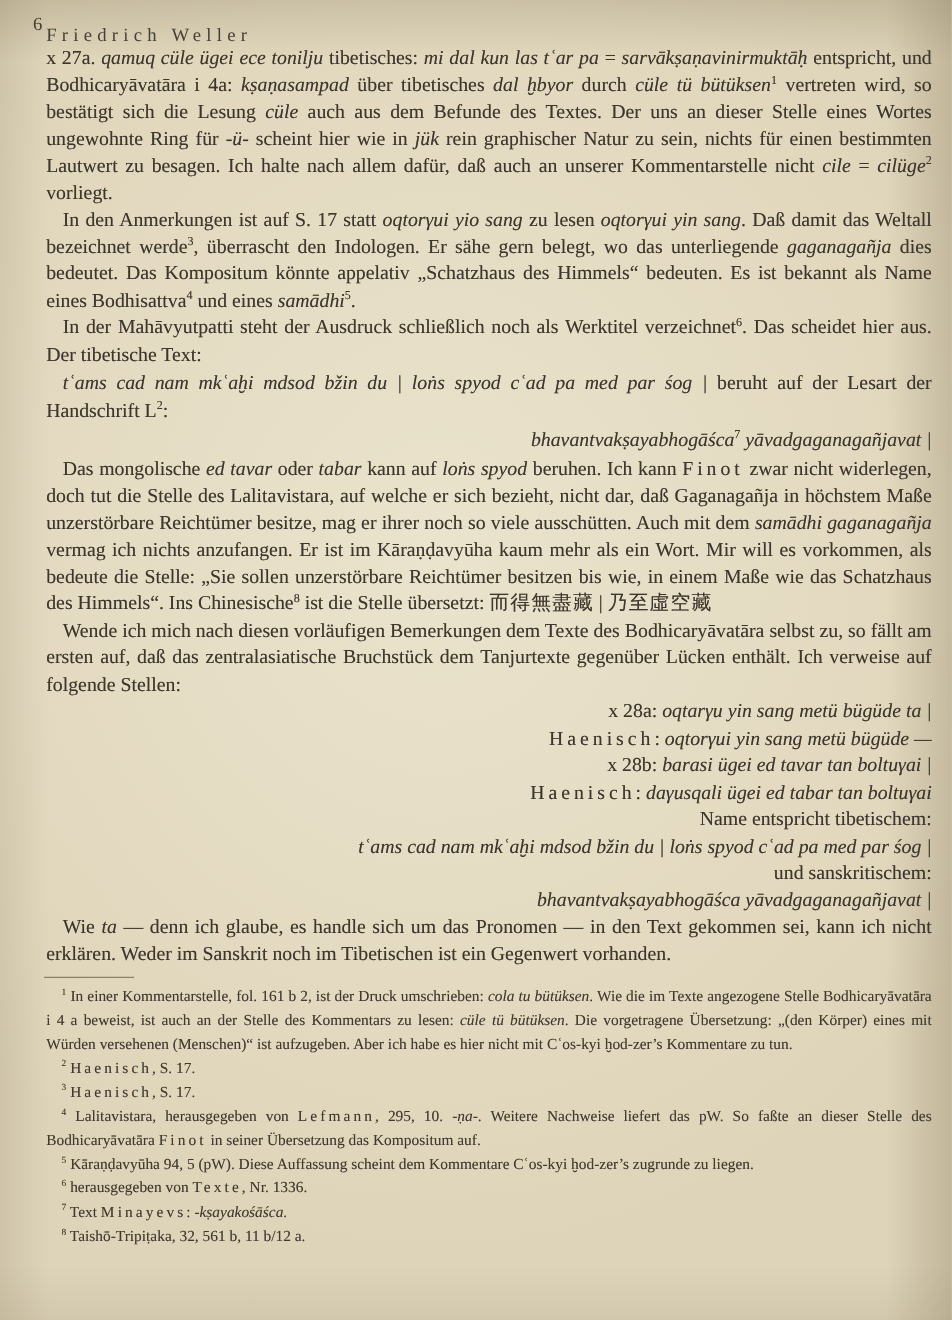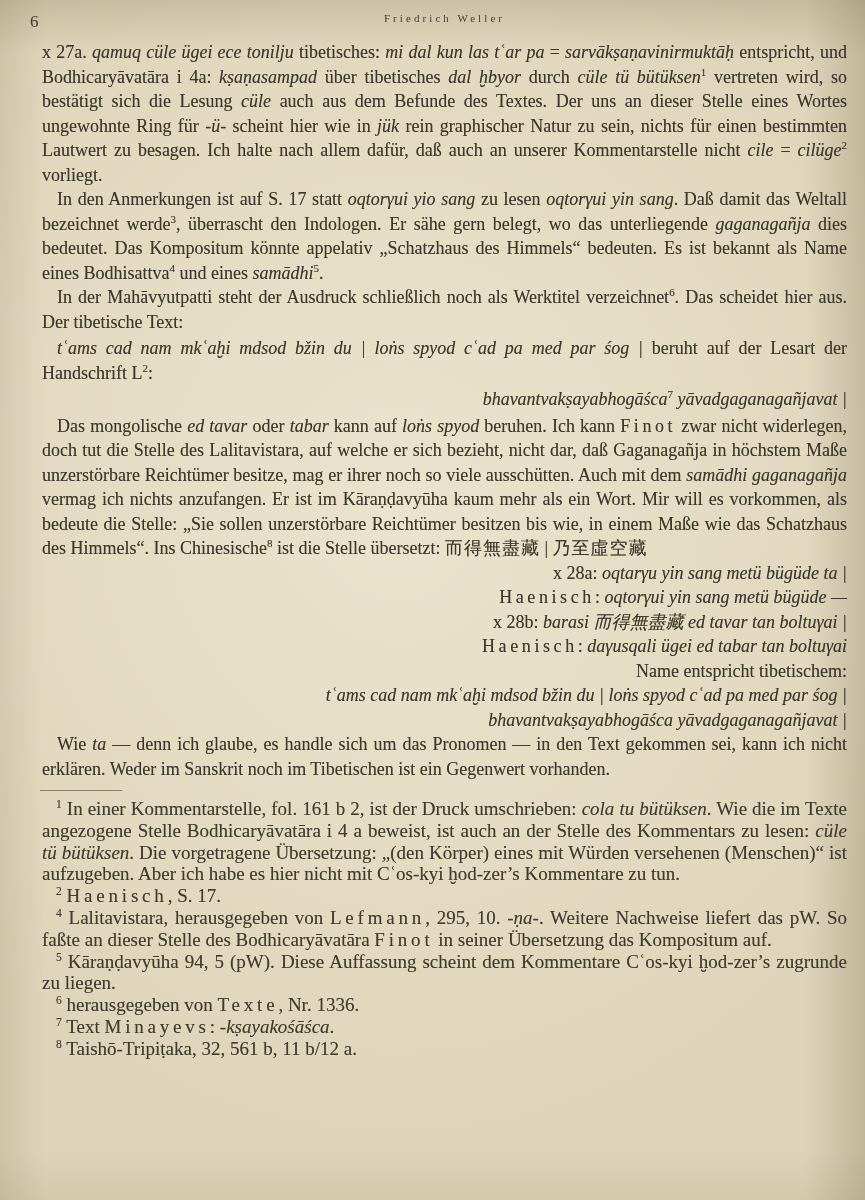--- a/index.html
+++ b/index.html
@@ -16,70 +16,73 @@
       linear-gradient(180deg, rgba(110,96,66,.22) 0px, rgba(110,96,66,0) 55px),
       linear-gradient(270deg, rgba(110,96,66,.26) 0px, rgba(110,96,66,0) 60px),
       linear-gradient(90deg, rgba(110,96,66,.14) 0px, rgba(110,96,66,0) 45px),
       linear-gradient(0deg, rgba(110,96,66,.10) 0px, rgba(110,96,66,0) 50px);
     color:#3c362c;
   }
   .inner{position:absolute;left:42px;right:18px;top:10px;}
   .running-head-row{position:relative;height:30px;color:#464034;}
   .pagenum{position:absolute;left:-12px;top:2px;font-size:17px;}
   .running-head{
-    position:absolute;left:0;right:0;top:2px;text-align:center;
-    font-size:11px;letter-spacing:.28em;color:#464034;
+    position:absolute;left:0;right:0;top:12px;text-align:left;
+    font-size:17px;letter-spacing:.28em;color:#464034;
   }
   .body-text{font-size:18px;line-height:24.5px;text-align:justify;
     text-shadow:0 0 .6px rgba(60,52,40,.45);}
   .body-text p{margin:0;}
   p.indent{text-indent:15px;}
   p.line{margin-left:15px;text-align:right;}
   p.verse{margin:2px 0 2px 0;}
   .i{font-style:italic;}
   .sp{letter-spacing:.2em;}
   sup{font-size:61%;line-height:0;vertical-align:super;}
   .cjk{font-family:Liberation Sans, sans-serif;font-size:18px;letter-spacing:1px;}
   .footnote-rule{
     width:82px;height:0;border-top:1.2px solid rgba(95,85,62,.65);
     margin:9px 0 7px -2px;
   }
-  .footnotes{font-size:19px;line-height:21.8px;text-align:justify;color:#403a2f;
+  .footnotes{font-size:14px;line-height:21.8px;text-align:justify;color:#403a2f;
     text-shadow:0 0 .5px rgba(60,52,40,.4);}
   .footnotes p{margin:0;text-indent:14px;}
 </style>
 </head>
 <body>
 
 <div class="page">
   <div class="inner">
     <div class="running-head-row">
       <span class="pagenum">6</span>
       <span class="running-head">Friedrich Weller</span>
     </div>
     <div class="body-text">
         <p class="para"><span>x 27a. </span><span class="i">qamuq cüle ügei ece tonilju </span><span>tibetisches: </span><span class="i">mi dal kun las tʿar pa </span><span>= </span><span class="i">sarvākṣaṇavinirmuktāḥ </span><span>entspricht, und Bodhicaryāvatāra i 4a: </span><span class="i">kṣaṇasampad </span><span>über tibetisches </span><span class="i">dal ḫbyor </span><span>durch </span><span class="i">cüle tü bütüksen</span><sup>1</sup><span> vertreten wird, so bestätigt sich die Lesung </span><span class="i">cüle </span><span>auch aus dem Befunde des Textes. Der uns an dieser Stelle eines Wortes ungewohnte Ring für </span><span class="i">-ü- </span><span>scheint hier wie in </span><span class="i">jük </span><span>rein graphischer Natur zu sein, nichts für einen bestimmten Lautwert zu besagen. Ich halte nach allem dafür, daß auch an unserer Kommentarstelle nicht </span><span class="i">cile </span><span>= </span><span class="i">cilüge</span><sup>2</sup><span> vorliegt.</span></p>
         <p class="para indent"><span>In den Anmerkungen ist auf S. 17 statt </span><span class="i">oqtorγui yio sang </span><span>zu lesen </span><span class="i">oqtorγui yin sang</span><span>. Daß damit das Weltall bezeichnet werde</span><sup>3</sup><span>, überrascht den Indologen. Er sähe gern belegt, wo das unterliegende </span><span class="i">gaganagañja </span><span>dies bedeutet. Das Kompositum könnte appelativ „Schatzhaus des Himmels“ bedeuten. Es ist bekannt als Name eines Bodhisattva</span><sup>4</sup><span> und eines </span><span class="i">samādhi</span><sup>5</sup><span>.</span></p>
         <p class="para indent"><span>In der Mahāvyutpatti steht der Ausdruck schließlich noch als Werktitel verzeichnet</span><sup>6</sup><span>. Das scheidet hier aus. Der tibetische Text:</span></p>
         <p class="para verse indent"><span class="i">tʿams cad nam mkʿaḫi mdsod bžin du | loṅs spyod cʿad pa med par śog | </span><span>beruht auf der Lesart der Handschrift L</span><sup>2</sup><span>:</span></p>
         <p class="line verse"><span class="i">bhavantvakṣayabhogāśca</span><sup>7</sup><span class="i"> yāvadgaganagañjavat |</span></p>
         <p class="para indent"><span>Das mongolische </span><span class="i">ed tavar </span><span>oder </span><span class="i">tabar </span><span>kann auf </span><span class="i">loṅs spyod </span><span>beruhen. Ich kann </span><span class="sp">Finot</span><span> zwar nicht widerlegen, doch tut die Stelle des Lalitavistara, auf welche er sich bezieht, nicht dar, daß Gaganagañja in höchstem Maße unzerstörbare Reichtümer besitze, mag er ihrer noch so viele ausschütten. Auch mit dem </span><span class="i">samādhi gaganagañja </span><span>vermag ich nichts anzufangen. Er ist im Kāraṇḍavyūha kaum mehr als ein Wort. Mir will es vorkommen, als bedeute die Stelle: „Sie sollen unzerstörbare Reichtümer besitzen bis wie, in einem Maße wie das Schatzhaus des Himmels“. Ins Chinesische</span><sup>8</sup><span> ist die Stelle übersetzt: </span><span class="cjk">而得無盡藏</span><span> | </span><span class="cjk">乃至虛空藏</span></p>
+        <p class="para indent"><span>Wende ich mich nach diesen vorläufigen Bemerkungen dem Texte des Bodhicaryāvatāra selbst zu, so fällt am ersten auf, daß das zentralasiatische Bruchstück dem Tanjurtexte gegenüber Lücken enthält. Ich verweise auf folgende Stellen:</span></p>
         <p class="line"><span>x 28a: </span><span class="i">oqtarγu yin sang metü bügüde ta |</span></p>
         <p class="line"><span class="sp">Haenisch</span><span>: </span><span class="i">oqtorγui yin sang metü bügüde —</span></p>
-        <p class="line"><span>x 28b: </span><span class="i">barasi 而得無盡藏 ed tavar tan boltuγai |</span></p>
+        <p class="line"><span>x 28b: </span><span class="i">barasi ügei ed tavar tan boltuγai |</span></p>
         <p class="line"><span class="sp">Haenisch</span><span>: </span><span class="i">daγusqali ügei ed tabar tan boltuγai</span></p>
         <p class="line"><span>Name entspricht tibetischem:</span></p>
         <p class="line"><span class="i">tʿams cad nam mkʿaḫi mdsod bžin du | loṅs spyod cʿad pa med par śog |</span></p>
+        <p class="line"><span>und sanskritischem:</span></p>
         <p class="line"><span class="i">bhavantvakṣayabhogāśca yāvadgaganagañjavat |</span></p>
         <p class="para indent"><span>Wie </span><span class="i">ta </span><span>— denn ich glaube, es handle sich um das Pronomen — in den Text gekommen sei, kann ich nicht erklären. Weder im Sanskrit noch im Tibetischen ist ein Gegenwert vorhanden.</span></p>
       </div>
     <div class="footnote-rule"></div>
       <div class="footnotes">
         <p class="fn indent"><sup>1</sup><span> In einer Kommentarstelle, fol. 161 b 2, ist der Druck umschrieben: </span><span class="i">cola tu bütüksen</span><span>. Wie die im Texte angezogene Stelle Bodhicaryāvatāra i 4 a beweist, ist auch an der Stelle des Kommentars zu lesen: </span><span class="i">cüle tü bütüksen</span><span>. Die vorgetragene Übersetzung: „(den Körper) eines mit Würden versehenen (Menschen)“ ist aufzugeben. Aber ich habe es hier nicht mit Cʿos-kyi ḫod-zer’s Kommentare zu tun.</span></p>
         <p class="fn indent"><sup>2</sup><span> </span><span class="sp">Haenisch</span><span>, S. 17.</span></p>
+        <p class="fn indent"><sup>3</sup><span> </span><span class="sp">Haenisch</span><span>, S. 17.</span></p>
         <p class="fn indent"><sup>4</sup><span> Lalitavistara, herausgegeben von </span><span class="sp">Lefmann</span><span>, 295, 10. </span><span class="i">-ṇa-</span><span>. Weitere Nachweise liefert das pW. So faßte an dieser Stelle des Bodhicaryāvatāra </span><span class="sp">Finot</span><span> in seiner Übersetzung das Kompositum auf.</span></p>
         <p class="fn indent"><sup>5</sup><span> Kāraṇḍavyūha 94, 5 (pW). Diese Auffassung scheint dem Kommentare Cʿos-kyi ḫod-zer’s zugrunde zu liegen.</span></p>
         <p class="fn indent"><sup>6</sup><span> herausgegeben von </span><span class="sp">Texte</span><span>, Nr. 1336.</span></p>
         <p class="fn indent"><sup>7</sup><span> Text </span><span class="sp">Minayevs</span><span>: </span><span class="i">-kṣayakośāśca</span><span>.</span></p>
         <p class="fn indent"><sup>8</sup><span> Taishō-Tripiṭaka, 32, 561 b, 11 b/12 a.</span></p>
       </div>
   </div>
 </div>
 
 </body></html>

